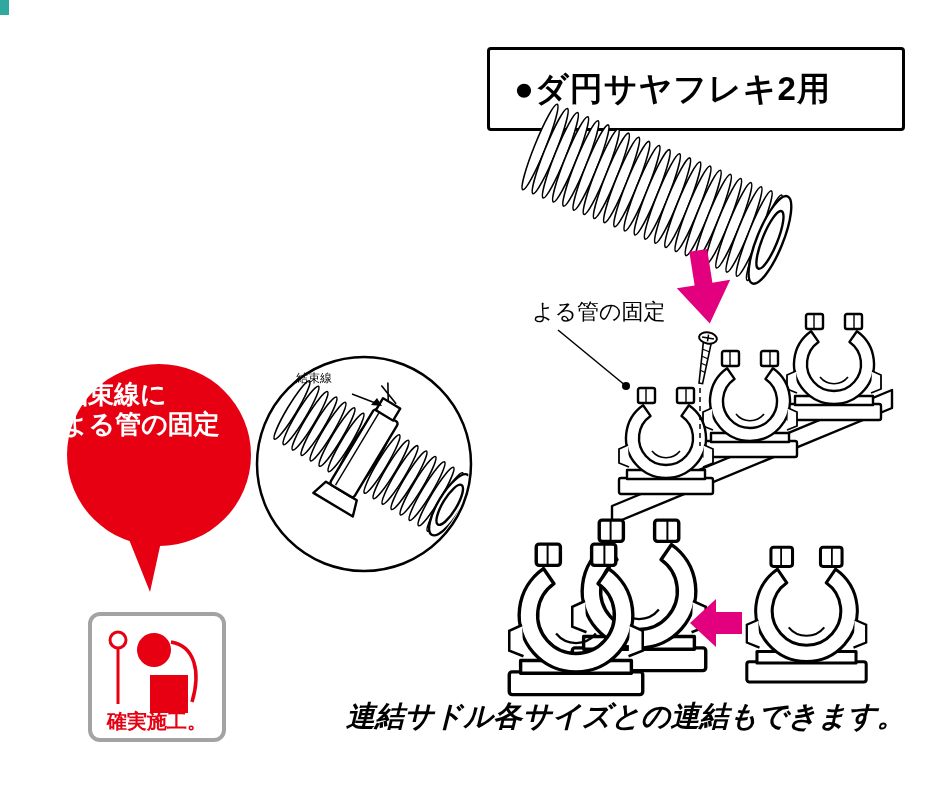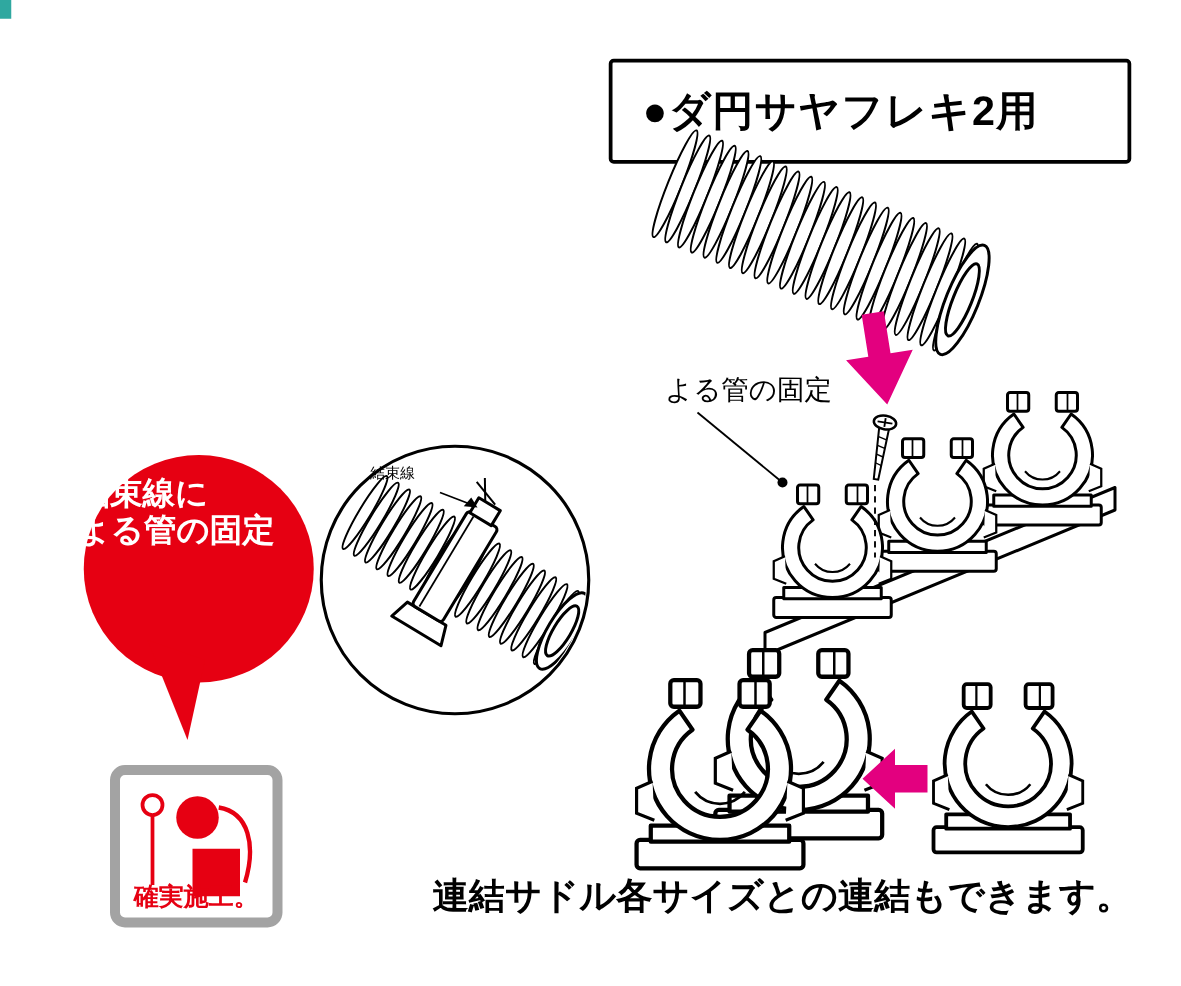--- a/index.html
+++ b/index.html
@@ -27,34 +27,34 @@
 
   
   .rib { fill:#fff; stroke:#000; stroke-width:1.6; }
   .ln  { fill:#fff; stroke:#000; stroke-width:2.4; stroke-linejoin:round; }
   .ln-thin { fill:none; stroke:#000; stroke-width:1.6; }
   .pink { fill:#e3007f; }
 
   
   .saddle-label { left:532px; top:297px; font-size:22px; color:#000; font-weight:500; }
   .wire-label   { left:296px; top:370px; font-size:12px; color:#000; }
-  .bottom-caption { left:346px; top:697px; font-size:29px; font-weight:bold; color:#000; }
+  .bottom-caption { left:346px; top:697px; font-size:29px; font-weight:bold; color:#000;font-style:italic; }
 
   
   .bubble-text {
     left:62px; top:379px; width:196px;
     text-align:left; color:#fff;
     font-size:26px; font-weight:bold; line-height:30px;
   }
   .bubble-text span { display:block; }
 
   
   .badge {
     left:88px; top:612px; width:138px; height:130px;
-    border:8px solid #a3a3a3; border-radius:12px; background:#fff;
+    border:4px solid #a3a3a3; border-radius:12px; background:#fff;
   }
   .badge-caption {
     position:absolute; left:0; bottom:3px; width:100%;
     text-align:center; color:#e60012; font-size:20px; font-weight:bold;
   }
 </style>
 </head>
 <body>
 
 <svg width="0" height="0" class="abs" aria-hidden="true">

